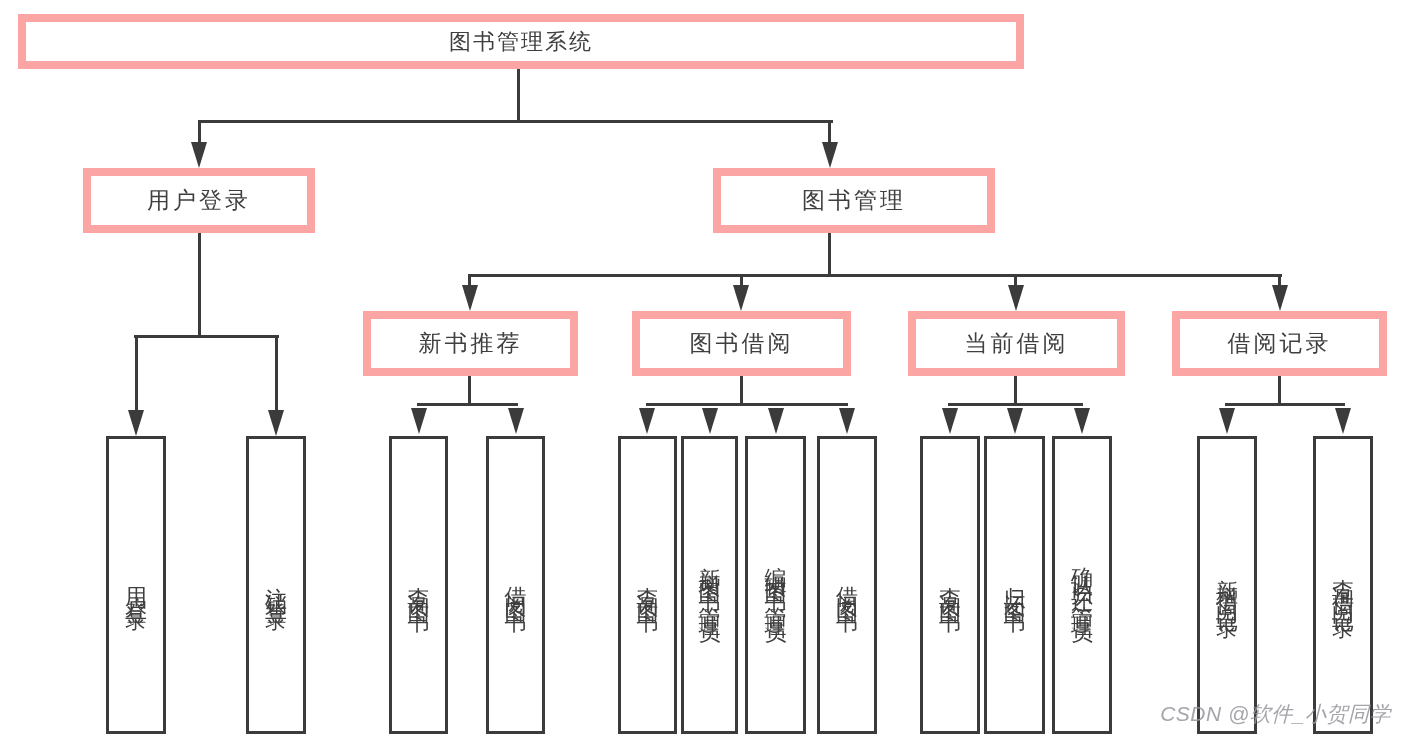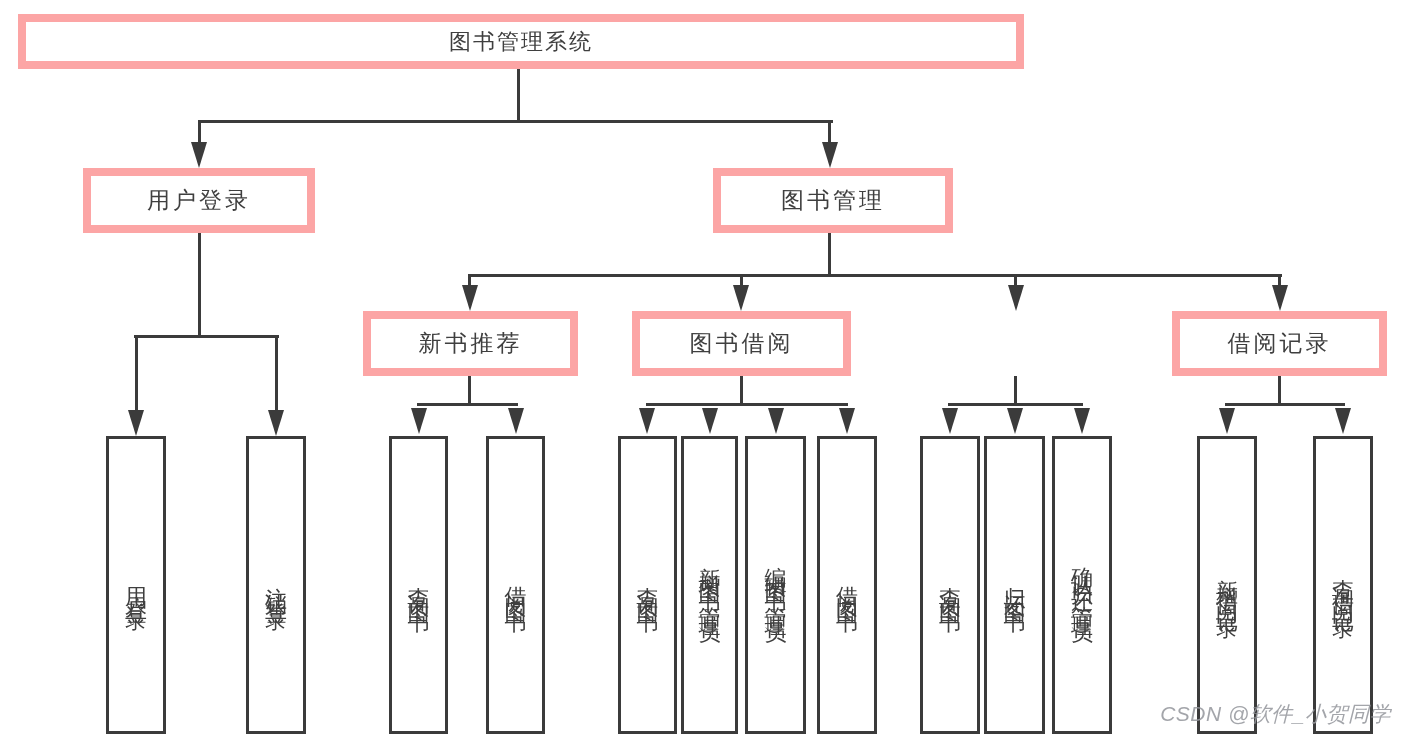--- a/index.html
+++ b/index.html
@@ -65,24 +65,25 @@
   }
 </style>
 </head>
 <body>
 
 <div class="canvas">
 
   <div class="node root" style="left:18px; top:14px; width:1006px; height:55px;">图书管理系统</div>
 
   <div class="node" style="left:83px; top:168px; width:232px; height:65px;">用户登录</div>
-  <div class="node" style="left:713px; top:168px; width:240px; height:65px;">图书管理</div>
+  <div class="node" style="left:713px; top:168px; width:282px; height:65px;">图书管理</div>
 
   <div class="node" style="left:632px; top:311px; width:219px; height:65px;">图书借阅</div>
   <div class="node" style="left:363px; top:311px; width:215px; height:65px;">新书推荐</div>
+  <div class="node" style="left:908px; top:311px; width:217px; height:65px;">当前借阅</div>
   <div class="node" style="left:1172px; top:311px; width:215px; height:65px;">借阅记录</div>
 
   <div class="leaf" style="left:106px; width:60px;">用户登录</div>
   <div class="leaf" style="left:246px; width:60px;">注销登录</div>
 
   <div class="leaf" style="left:389px; width:59px;">查询图书</div>
   <div class="leaf" style="left:486px; width:59px;">借阅图书</div>
 
   <div class="leaf" style="left:618px; width:59px;">查询图书</div>
   <div class="leaf" style="left:681px; width:57px;">新增图书（管理员）</div>

